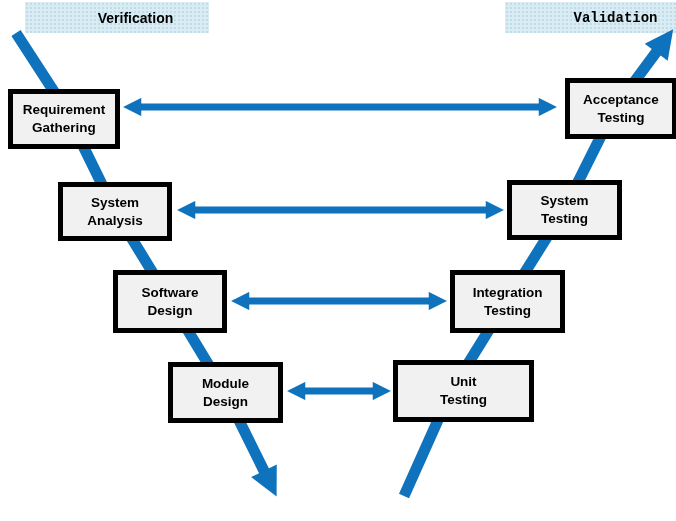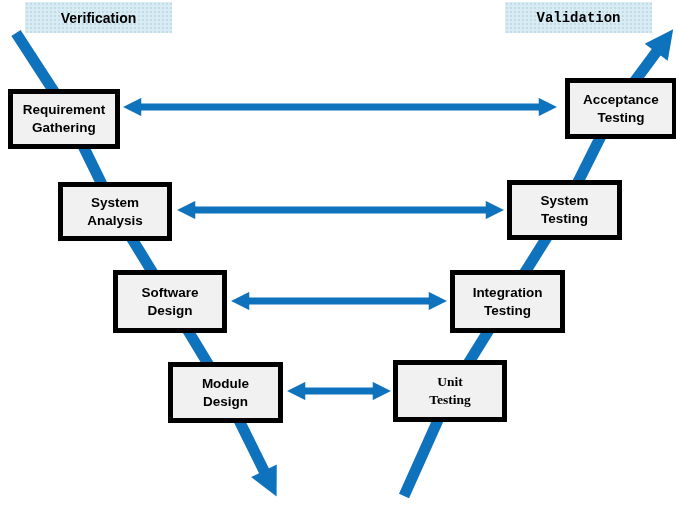--- a/index.html
+++ b/index.html
@@ -24,20 +24,21 @@
     background-color: var(--label-fill, #d9ebf3);
     background-image: radial-gradient(var(--label-dot, #bfdce8) 0.8px, transparent 0.9px);
     background-size: 4px 4px;
     display: flex;
     align-items: center;
     justify-content: center;
     font-size: 14px;
     font-weight: 700;
     color: var(--text, #000);
     z-index: 1;
+    padding-left: 37px;
   }
   .label-verification { left: 25px; }
   .label-validation  { left: 505px; font-family: Liberation Mono, monospace; }
 
   
   .arrow-layer {
     position: absolute;
     left: 0; top: 0;
     z-index: 2;
   }
@@ -70,21 +71,21 @@
     font-weight: 700;
     line-height: 1.3;
     color: var(--text, #000);
     white-space: pre-line;
   }
   .b0 { left: 8px;   top: 77px;  width: 112px; height: 60px; margin-top: 12px; }  
   .b1 { left: 58px;  top: 182px; width: 114px; height: 59px; }  
   .b2 { left: 113px; top: 270px; width: 114px; height: 63px; }  
   .b3 { left: 168px; top: 362px; width: 115px; height: 61px; }  
   .b4 { left: 280px; top: 460px; width: 118px; height: 57px; }  
-  .b5 { left: 393px; top: 360px; width: 114px; height: 62px; font-family: Liberation Serif, serif; }  
+  .b5 { left: 393px; top: 360px; width: 141px; height: 62px; }  
   .b6 { left: 450px; top: 270px; width: 115px; height: 63px; }  
   .b7 { left: 507px; top: 180px; width: 115px; height: 60px; }  
   .b8 { left: 559px; top: 78px;  width: 112px; height: 61px; margin-left: 6px; }  
 </style>
 </head>
 <body>
 
 <div class="stage-canvas">
 
   <div class="flow-label label-verification">Verification</div>

